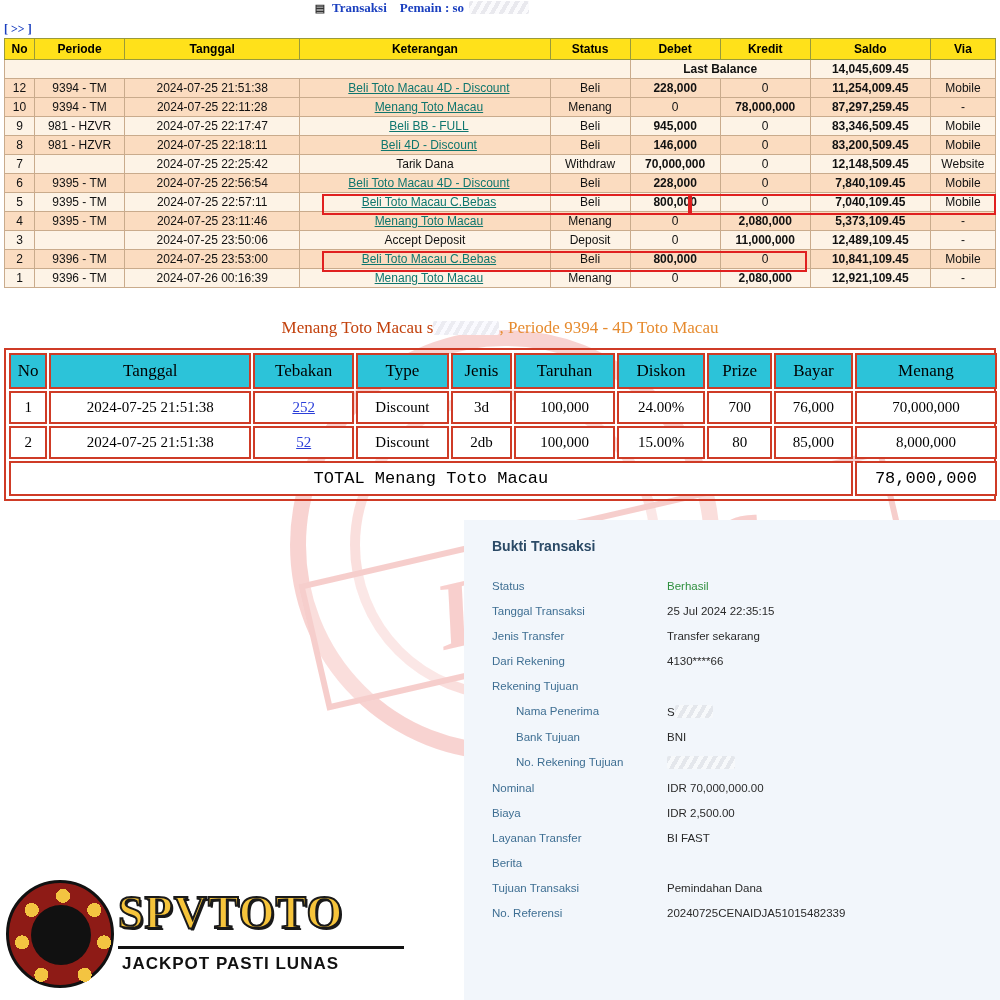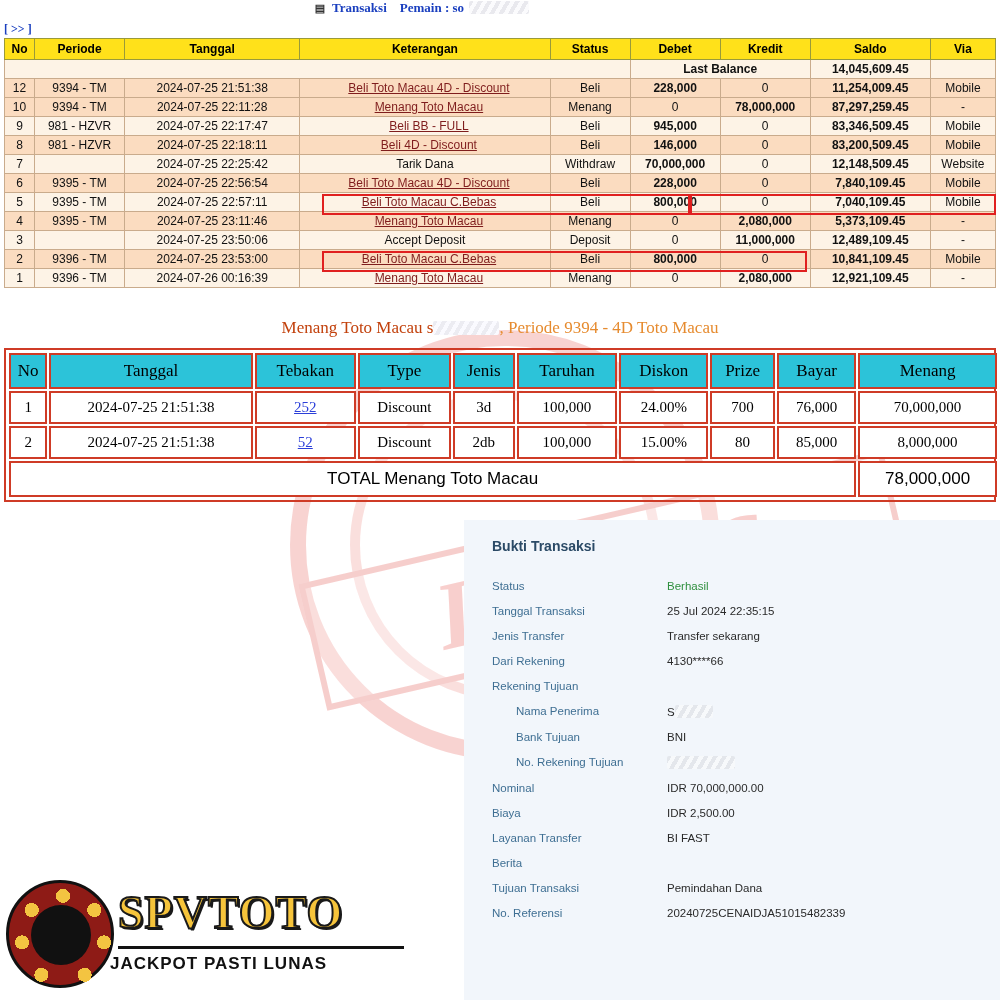--- a/index.html
+++ b/index.html
@@ -67,21 +67,21 @@
     background:#ffe11a; border:1px solid #9a9a3a; padding:3px 2px;
     font-weight:bold; color:#000; font-size:12px;
   }
   table.t1 td {
     border:1px solid #c9ab8c; padding:2px 4px; height:18px;
     font-size:12px; color:#111; text-align:center;
   }
   table.t1 tr.odd td { background:#fdf3e6; }
   table.t1 tr.even td { background:#fbdcc0; }
   table.t1 tr.lastbal td { background:#fdf3e6; font-weight:bold; }
-  .c-ket a { color:#7f1d1d; text-decoration:underline;margin-left:8px; }
+  .c-ket a { color:#0f766e; text-decoration:underline;margin-left:8px; }
   .c-red { color:#e23b22; }
   .c-blue { color:#1c49c6; font-weight:bold; }
   .c-bold { font-weight:bold;margin-left:32px; }
 
   
   .hl {
     position:absolute; border:2px solid #e02020; z-index:5; pointer-events:none;
   }
 
   
@@ -102,21 +102,21 @@
   table.t2 th {
     background:#2cc3d9; border:2px solid #cf3b26; padding:6px 4px;
     font-family:"Liberation Serif", serif; font-size:17px; font-weight:normal; color:#000;
   }
   table.t2 td {
     background:#ffffff; border:2px solid #cf3b26; padding:6px 4px; text-align:center;
     font-family:"Liberation Serif", serif; font-size:15px; color:#000;
   }
   table.t2 td.teb a { color:#2b3fd9; text-decoration:underline; }
   table.t2 td.total {
-    font-family:Liberation Sans, sans-serif; font-size:17px; text-align:center;
+    font-family:Liberation Mono, monospace; font-size:17px; text-align:center;
   }
   .t2-outer { border:2px solid #cf3b26; padding:1px; }
 
   
   .receipt {
     position:absolute; left:464px; top:520px; width:536px; height:480px;
     background:#f2f6fb; z-index:4; padding:18px 24px 0 28px;
     font-family:"Liberation Sans", sans-serif;
   }
   .receipt h3 {
@@ -155,21 +155,21 @@
       radial-gradient(circle at 12% 55%, #f3c441 0 7px, transparent 7px),
       radial-gradient(circle at 21% 25%, #f3c441 0 7px, transparent 7px);
   }
   .logo-text {
     position:absolute; left:112px; top:6px; font-family:"Liberation Serif", serif;
     font-size:46px; font-weight:bold; letter-spacing:1px;
     color:#f6c43b; -webkit-text-stroke:2px #1a1a1a;
     text-shadow:2px 2px 0 #1a1a1a;
   }
   .logo-sub {
-    position:absolute; left:104px; top:74px; font-size:17px; font-weight:bold;
+    position:absolute; left:116px; top:74px; font-size:17px; font-weight:bold;
     letter-spacing:1px; color:#111;
   }
   .logo-bar { position:absolute; left:112px; top:66px; width:286px; height:3px; background:#111; }
 </style>
 </head>
 <body>
 
 <div class="watermark">
   <div class="wm-circle"></div>
   <div class="wm-inner"></div>

